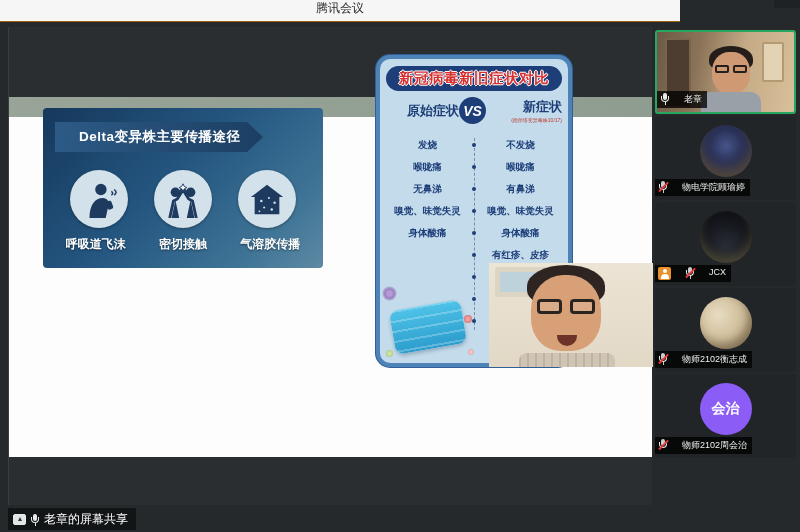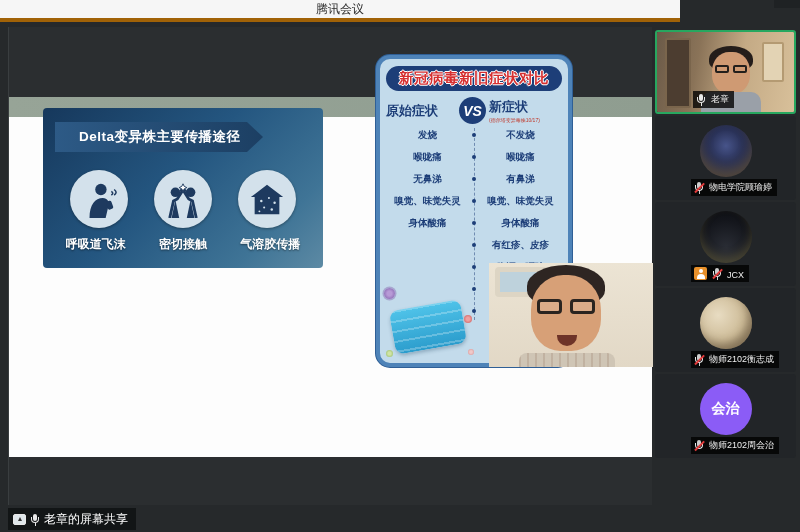--- a/index.html
+++ b/index.html
@@ -1,20 +1,20 @@
 <!DOCTYPE html>
 <html><head>
 <meta charset="utf-8">
 <style>
   * { margin:0; padding:0; box-sizing:border-box; }
   html,body { width:800px; height:532px; overflow:hidden; }
   body { font-family:"Liberation Sans","DejaVu Sans",sans-serif; background:#26292b; position:relative; }
 
   
-  .titlebar { position:absolute; top:0; left:0; width:680px; height:22px; background:#f6f6f6; border-bottom:4px solid #a16207; display:flex; align-items:center; justify-content:center; z-index:5; }
+  .titlebar { position:absolute; top:0; left:0; width:680px; height:22px; background:#f6f6f6; border-bottom:1px solid #a16207; display:flex; align-items:flex-start; justify-content:center; z-index:5; }
   .titlebar .title { font-size:12px; color:#2c2c2c; }
   .corner-notch { position:absolute; top:0; right:0; width:26px; height:8px; background:#1f2224; z-index:6; }
 
   
   .share-region { position:absolute; left:8px; top:27px; width:644px; height:478px; background:#2b2e30; border-left:1px solid #3a3e40; }
   .share-darktop { position:absolute; top:0; left:0; width:100%; height:70px; background:#2b2e30; }
   .share-sage { position:absolute; top:70px; left:0; width:100%; height:20px; background:linear-gradient(90deg,#97a497,#8f9d90); }
   .share-white { position:absolute; top:90px; left:0; width:100%; height:340px; background:#fdfdfd; }
 
   
@@ -28,24 +28,24 @@
   .slide-labels { position:absolute; top:128px; left:0; width:100%; display:flex; justify-content:space-around; padding:0 6px; }
   .slide-labels span { color:#fff; font-weight:bold; font-size:12px; text-shadow:0 1px 2px rgba(0,0,0,.5); }
 
   
   .poster { position:absolute; left:367px; top:28px; width:196px; height:312px; background:#c3dbeb;
             border:4px solid #4e83b8; border-radius:14px; box-shadow:0 0 0 1px #2f5f96; padding:7px 6px 4px; overflow:hidden; }
   .poster-title { background:#1d3e78; border-radius:14px; height:25px; display:flex; align-items:center; justify-content:center;font-family:Liberation Serif, serif; }
   .poster-title span { color:#d63031; font-weight:bold; font-size:14.5px; letter-spacing:.5px;
             text-shadow:-1px 0 #fff,1px 0 #fff,0 -1px #fff,0 1px #fff; white-space:nowrap; }
   .poster-head { display:grid; grid-template-columns:1fr 30px 1fr; align-items:center; margin-top:6px; }
-  .ph-left,.ph-right { text-align:left; color:#1d3e78; font-weight:bold; font-size:13px; }
+  .ph-left,.ph-right { text-align:right; color:#1d3e78; font-weight:bold; font-size:13px; }
   .ph-sub { display:block; font-size:5px; color:#c0392b; font-weight:normal; margin-top:1px; }
   .vs-circle { width:27px; height:27px; border-radius:50%; background:#1d3e78; color:#fff; font-weight:bold; font-style:italic; font-size:14px; display:flex; align-items:center; justify-content:center; }
-  .poster-rows { position:relative; margin-top:0; }
+  .poster-rows { position:relative; margin-top:10px; }
   .vs-line { position:absolute; left:50%; top:4px; bottom:2px; border-left:1.5px dashed rgba(29,62,120,.5); }
   .p-row { display:grid; grid-template-columns:1fr 10px 1fr; align-items:center; height:22px; position:relative; }
   .p-row .old,.p-row .new { text-align:center; color:#1d3e78; font-weight:bold; font-size:9.5px; white-space:nowrap; }
   .p-dot { width:4px; height:4px; border-radius:50%; background:#1d3e78; margin:0 auto; }
 
   .mask-illus { position:absolute; left:12px; bottom:14px; width:72px; height:44px; background:linear-gradient(180deg,#4fc3e9,#2b9ccc); border-radius:9px; transform:rotate(-10deg);
             background-image:repeating-linear-gradient(180deg,rgba(255,255,255,.25) 0 2px,rgba(0,0,0,0) 2px 10px),linear-gradient(180deg,#4fc3e9,#2b9ccc); box-shadow:0 2px 4px rgba(20,60,90,.3); }
   .virus { position:absolute; border-radius:50%; }
   .virus.v1 { width:11px; height:11px; left:4px; bottom:64px; background:radial-gradient(circle,#b79ad6 30%,#7d5aa8); box-shadow:0 0 0 1.5px rgba(125,90,168,.4); }
   .virus.v2 { width:8px; height:8px; left:84px; bottom:40px; background:radial-gradient(circle,#f0a0a0 30%,#c85555); }
@@ -65,21 +65,21 @@
   
   .share-label { position:absolute; left:8px; top:508px; height:22px; background:#121516; display:flex; align-items:center; gap:4px; padding:1px 8px 0 5px; z-index:4; }
   .share-label .txt { color:#fff; font-size:12px; }
   .ss-icon { width:13px; height:11px; border:1.5px solid #e8e8e8; border-radius:2px; position:relative; background:#dfe6ea; }
   .ss-icon:after { content:""; position:absolute; left:4px; top:2px; border-left:2px solid transparent; border-right:2px solid transparent; border-bottom:4px solid #333; }
 
   
   .sidebar { position:absolute; right:2px; top:30px; width:143px; height:502px; display:flex; flex-direction:column; gap:2px; }
   .tile { position:relative; width:141px; height:84px; background:#222528; border-radius:3px; overflow:hidden; flex:none; }
   .tile.active { border:2px solid #27a75f; }
-  .tile-label { position:absolute; left:0; bottom:4px; display:flex; align-items:flex-end; gap:5px; background:rgba(0,0,0,.78); padding:2px 5px 2px 3px; max-width:100%;margin-left:36px; }
+  .tile-label { position:absolute; left:0; bottom:4px; display:flex; align-items:flex-start; gap:14px; background:rgba(0,0,0,.78); padding:2px 5px 2px 3px; max-width:100%; }
   .tile-label .nm { color:#eee; font-size:9px; white-space:nowrap; }
   .avatar { position:absolute; left:50%; top:42%; transform:translate(-50%,-50%); width:52px; height:52px; border-radius:50%; }
   .avatar .av-txt { position:absolute; inset:0; display:flex; align-items:center; justify-content:center; color:#fff; font-size:14px; font-weight:bold; }
   .avatar--night { background:radial-gradient(circle at 50% 40%,#47548a 0%,#2a3258 40%,#10142a 100%); box-shadow:inset 0 -8px 12px rgba(180,140,60,.35); }
   .avatar--dark { background:radial-gradient(circle at 50% 70%,#2a2d35 0%,#14161c 60%,#0a0b0e 100%); box-shadow:inset 0 -6px 10px rgba(200,180,90,.25); }
   .avatar--bunny { background:radial-gradient(circle at 45% 60%,#f6eedd 0%,#ead9bd 70%,#d8c49e 100%); }
   .avatar--bunny:before,.avatar--bunny:after { content:""; position:absolute; top:-12px; width:14px; height:24px; background:#f3e8d6; border:2px solid #e0b9b4; border-radius:50%; }
   .avatar--bunny:before { left:6px; transform:rotate(-14deg); }
   .avatar--bunny:after { right:6px; transform:rotate(14deg); }
   .avatar--bunny .spot { position:absolute; left:18px; top:20px; width:12px; height:10px; background:#a4522e; border-radius:50%; }

